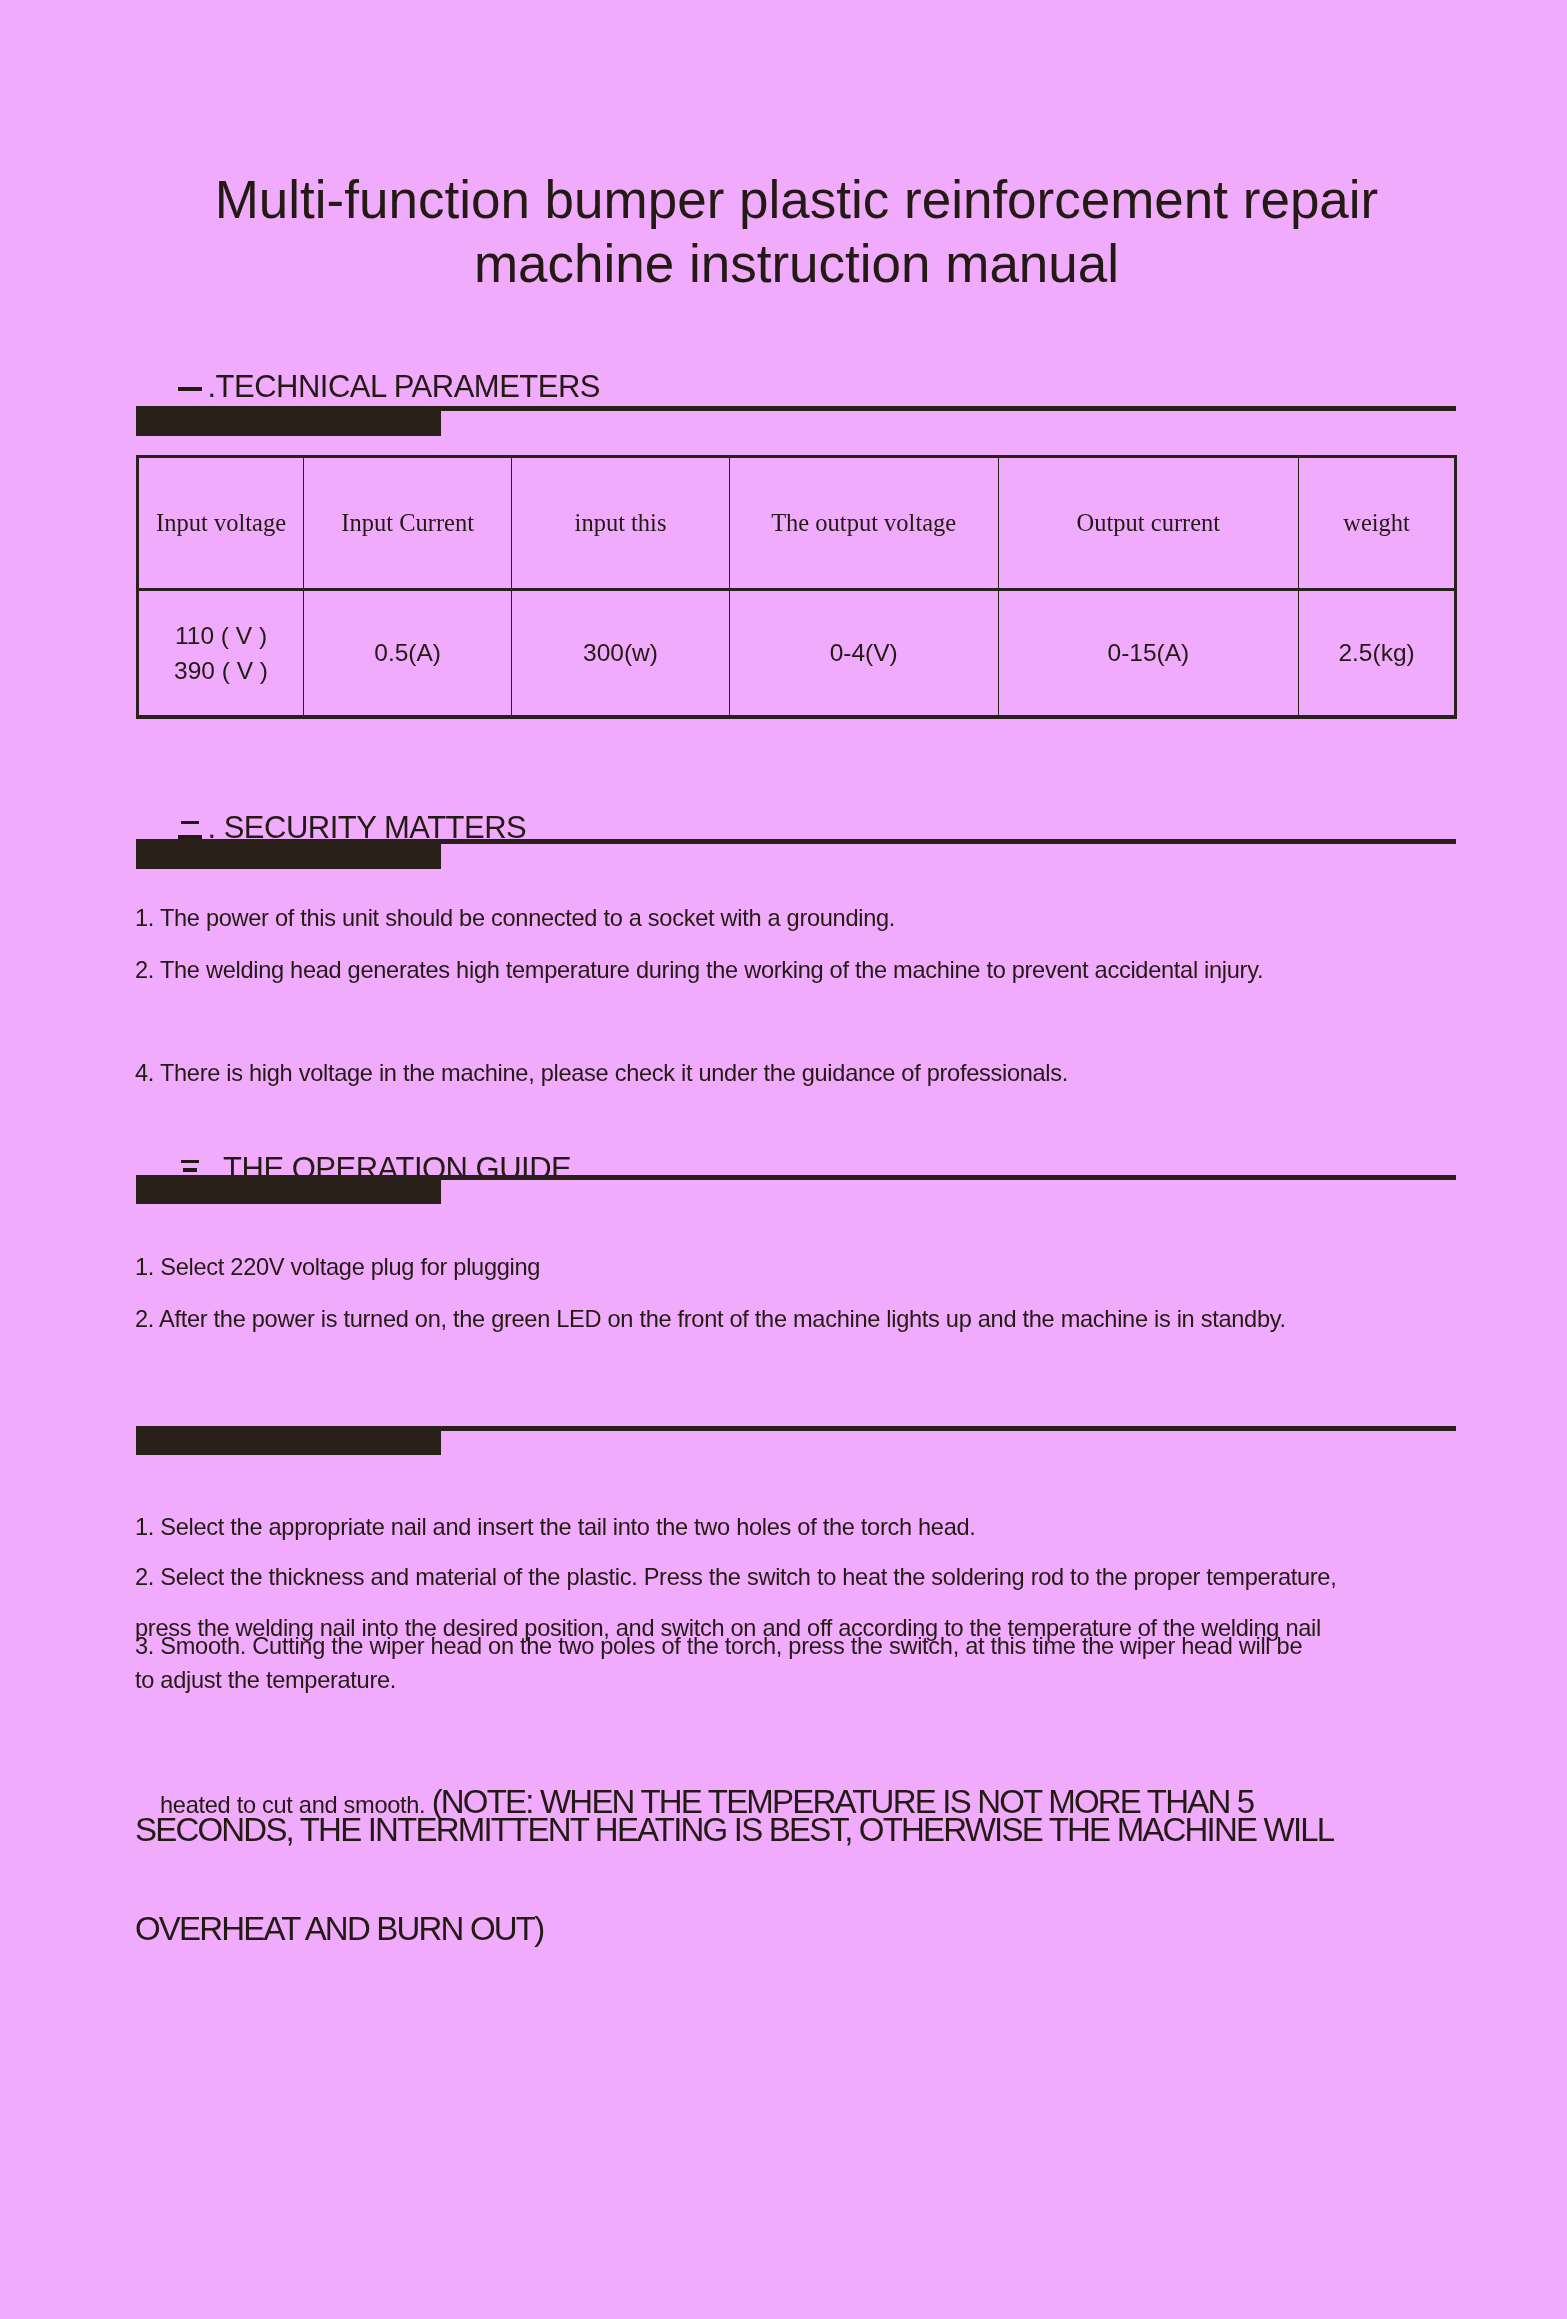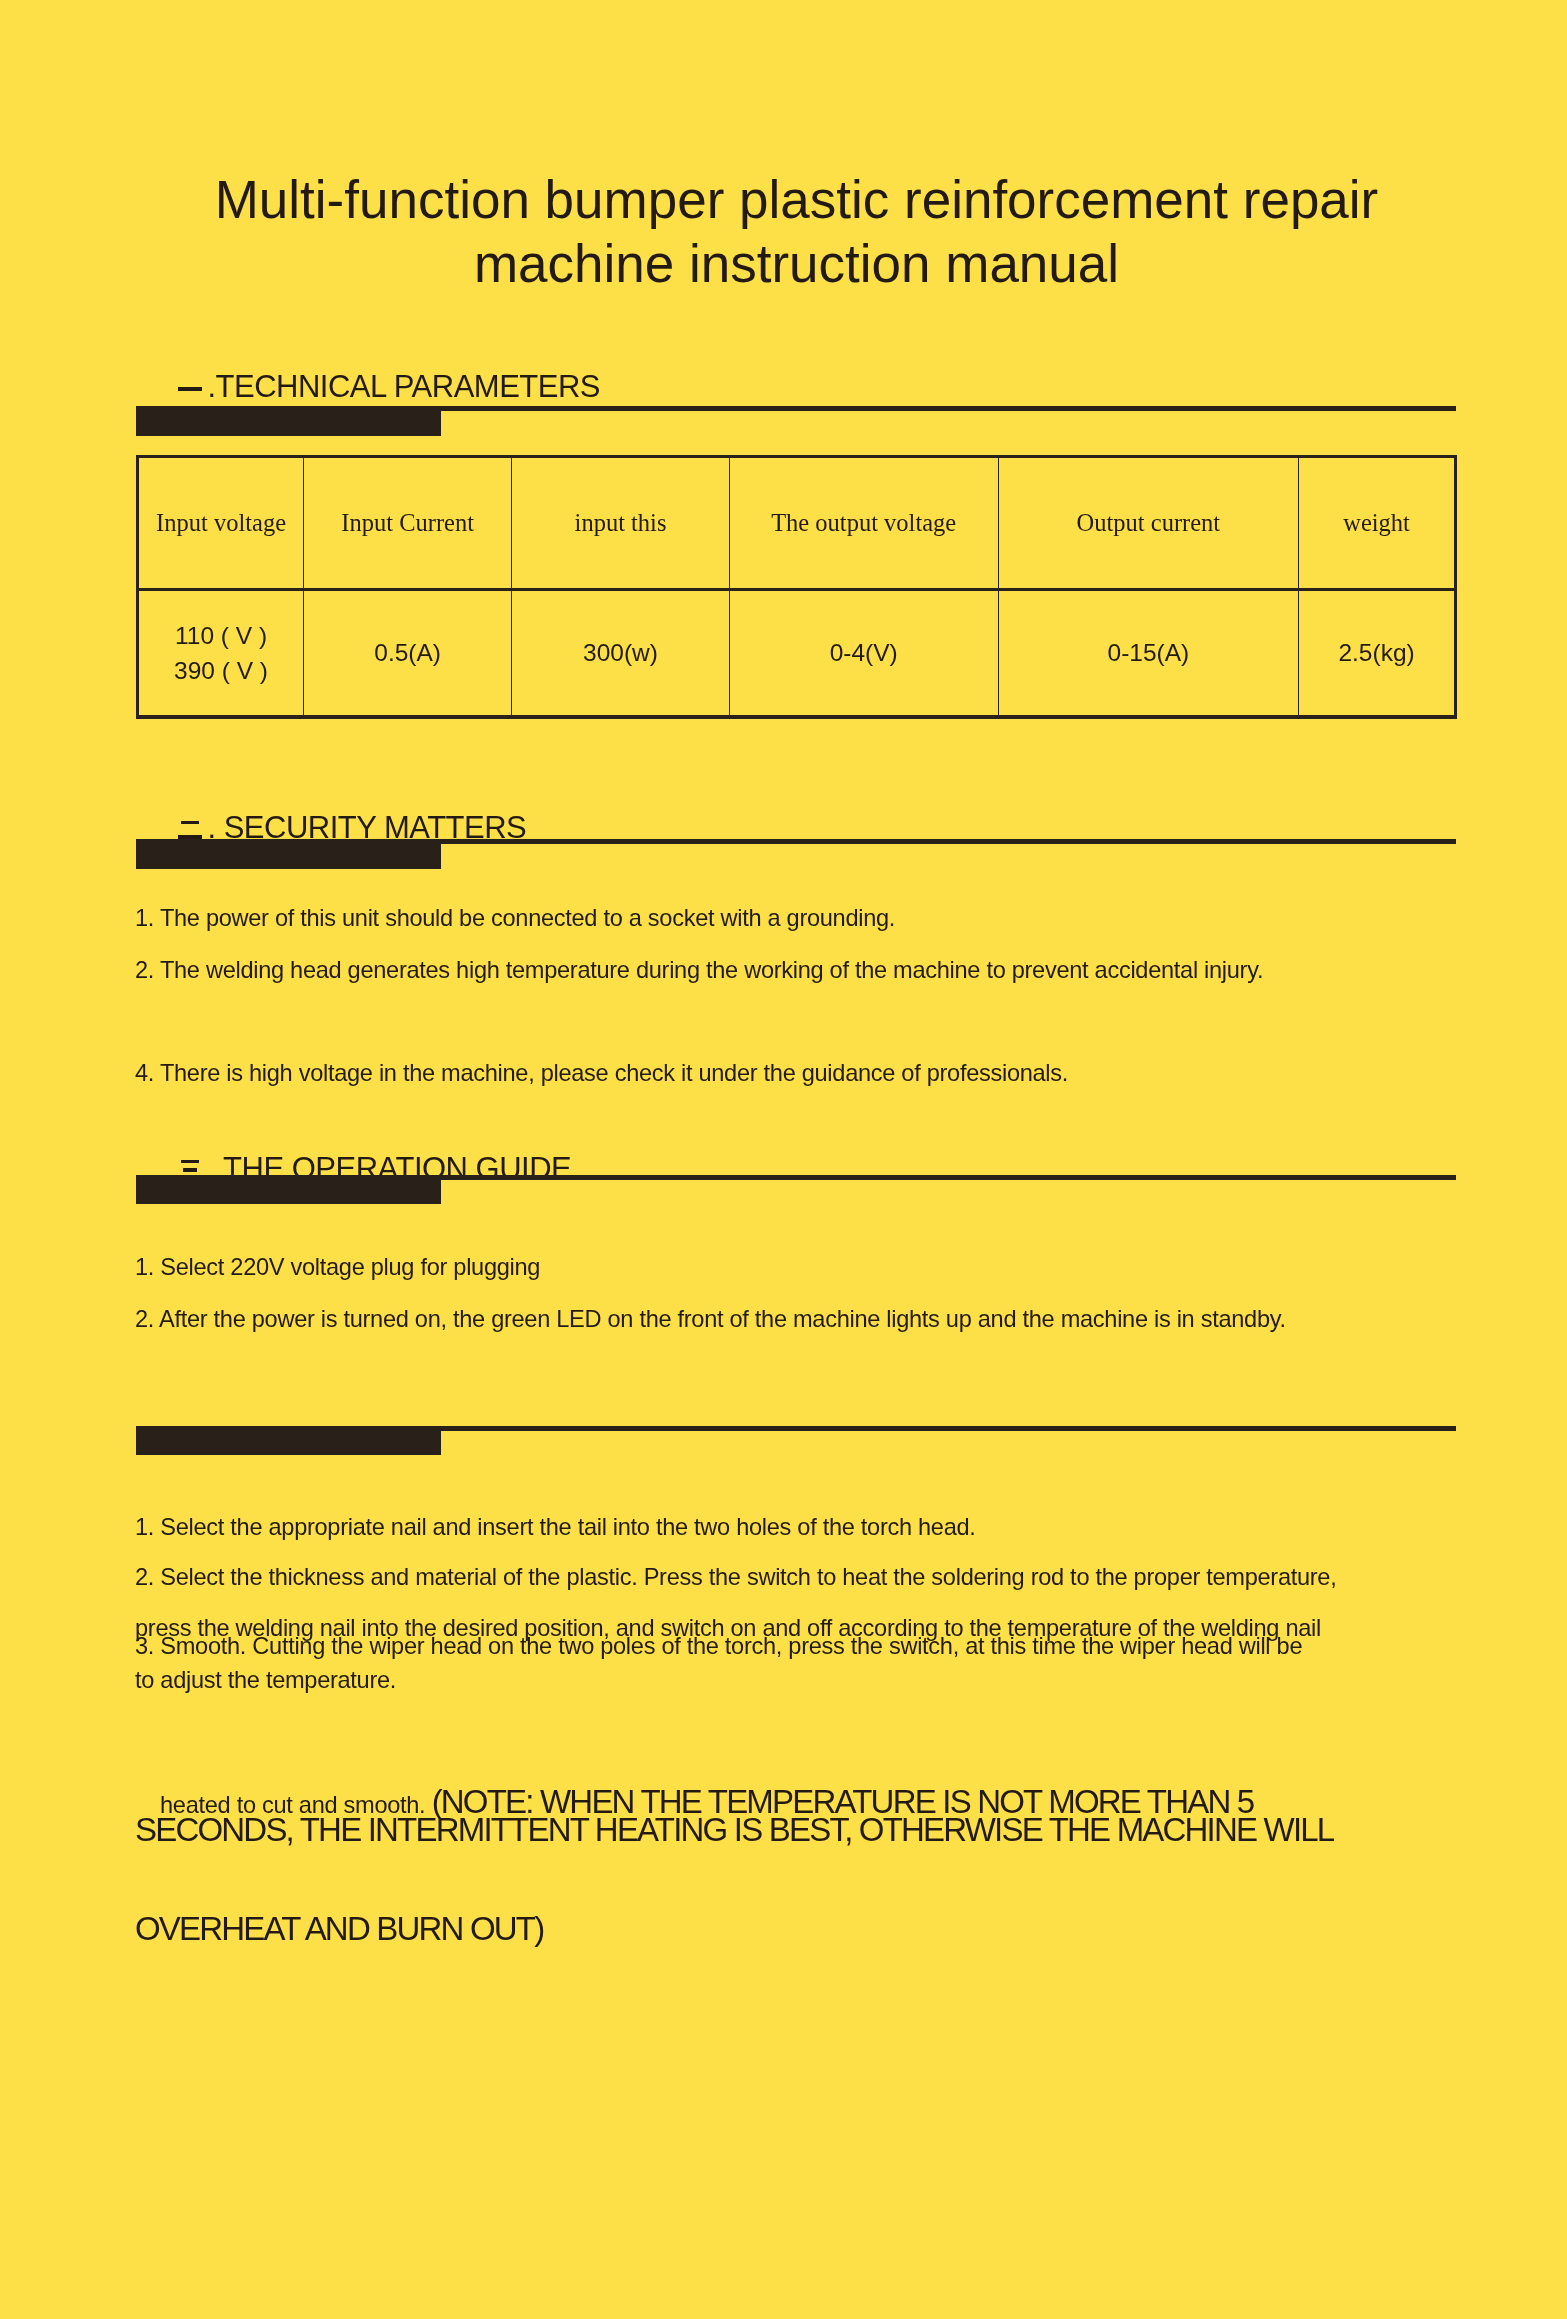--- a/index.html
+++ b/index.html
@@ -1,19 +1,19 @@
 <!DOCTYPE html>
 <html style="font-size:14.5px"><head>
 <meta charset="utf-8">
 <style>
   html,body{margin:0;padding:0;background:#e8e8e8;}
   .page{
     position:relative;
     width:1567px;height:2319px;
-    background:#fde047;
+    background:#f0abfc;
     font-family:"Liberation Sans","DejaVu Sans",sans-serif;
     color:#241a14;
     overflow:hidden;
   }
   
   .title{
     position:absolute;left:136px;top:168px;width:1321px;
     text-align:center;font-size:53px;line-height:64px;
     font-weight:400;letter-spacing:0;
   }

